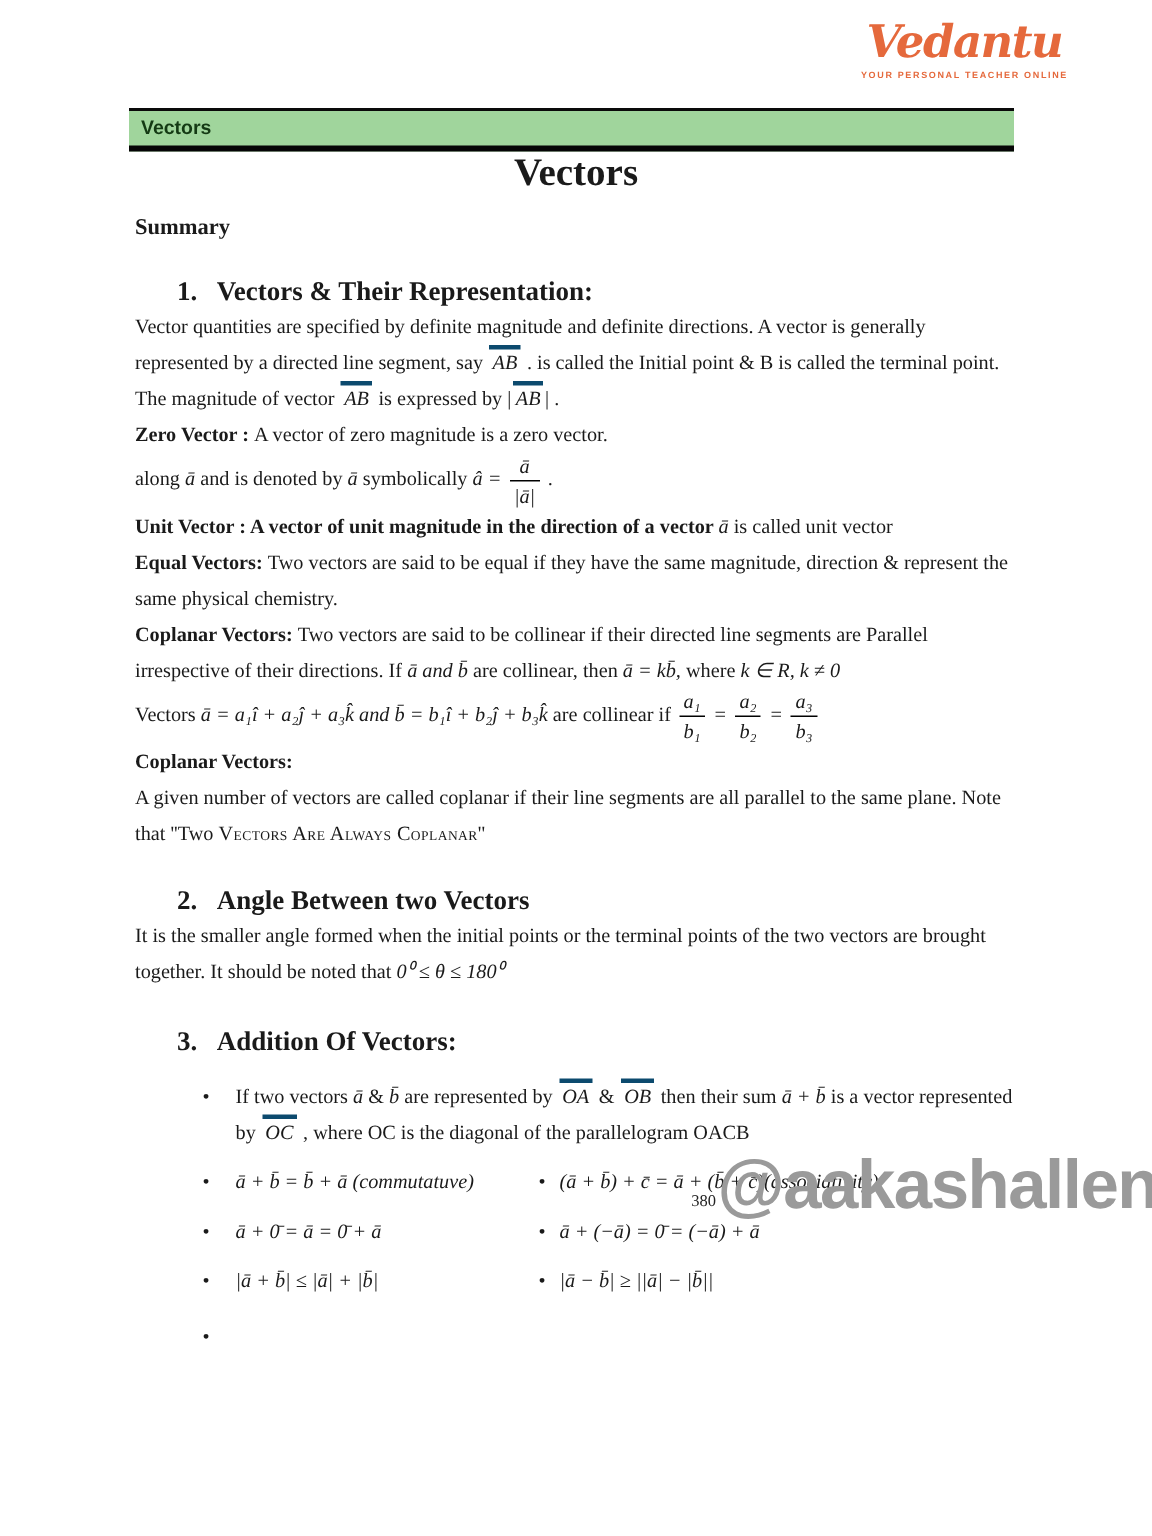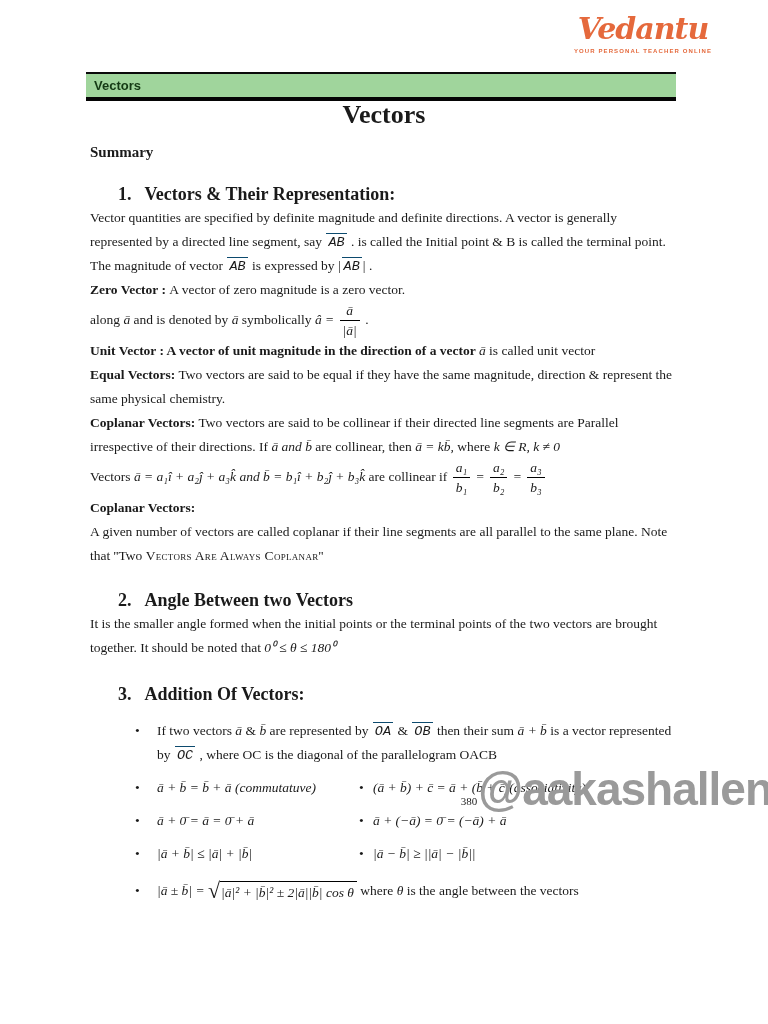--- a/index.html
+++ b/index.html
@@ -52,21 +52,21 @@
   .mt-unit { margin-top:17px; }
   .mt-unit2 { margin-top:2px; }
   .mt-equal { margin-top:9px; }
   .mt-coll { margin-top:17px; }
   .mt-coll2 { margin-top:4px; }
   .mt-cop { margin-top:10px; }
   .bold { font-weight:bold;margin-top:28px; }
   .m { font-style:italic; }
   .sc { font-variant:small-caps; letter-spacing:.3px; }
 
-  .ov { font-style:italic; display:inline-block; border-top:1px solid #0c4a6e; padding:0 2px; line-height:17px; margin:0 1px;font-family:Liberation Mono, monospace; }
+  .ov { font-style:italic; display:inline-block; border-top:3px solid #0c4a6e; padding:0 2px; line-height:17px; margin:0 1px; }
 
   .frac { display:inline-flex; flex-direction:column; text-align:center; vertical-align:middle; font-style:italic; line-height:17px; margin:0 2px; }
   .frac .fn { border-bottom:1px solid #000; padding:0 3px 1px 3px; }
   .frac .fd { padding:1px 3px 0 3px; }
 
   
   .bullet { display:flex; margin-left:45px; margin-top:13px; }
   .bullet .bdot { width:22px; flex:0 0 22px; }
   .fgrid { margin-left:45px; }
   .frow { display:flex; margin-top:9px; align-items:center; }
@@ -199,25 +199,20 @@
           </div>
         <div class="fcell cr">
             <span class="bdot">•</span>
             <span class="m">|ā − b̄| ≥ ||ā| − |b̄||</span>
           </div>
       </div>
     </div>
 
     <div class="bullet">
       <span class="bdot">•</span>
-      <div class="btxt">
-        <span class="m">|ā ± b̄| = </span><span class="sqrt">
-            <span class="rad m">|ā|² + |b̄|² ± 2|ā||b̄| cos θ</span>
-          </span><span>  where </span><span class="m">θ</span><span> is the angle between the vectors</span>
-      </div>
     </div>
 
   </div>
 
   <div class="footer">
     <span class="pgnum">380</span>
     <span class="watermark">@aakashallen</span>
   </div>
 
 </div>

